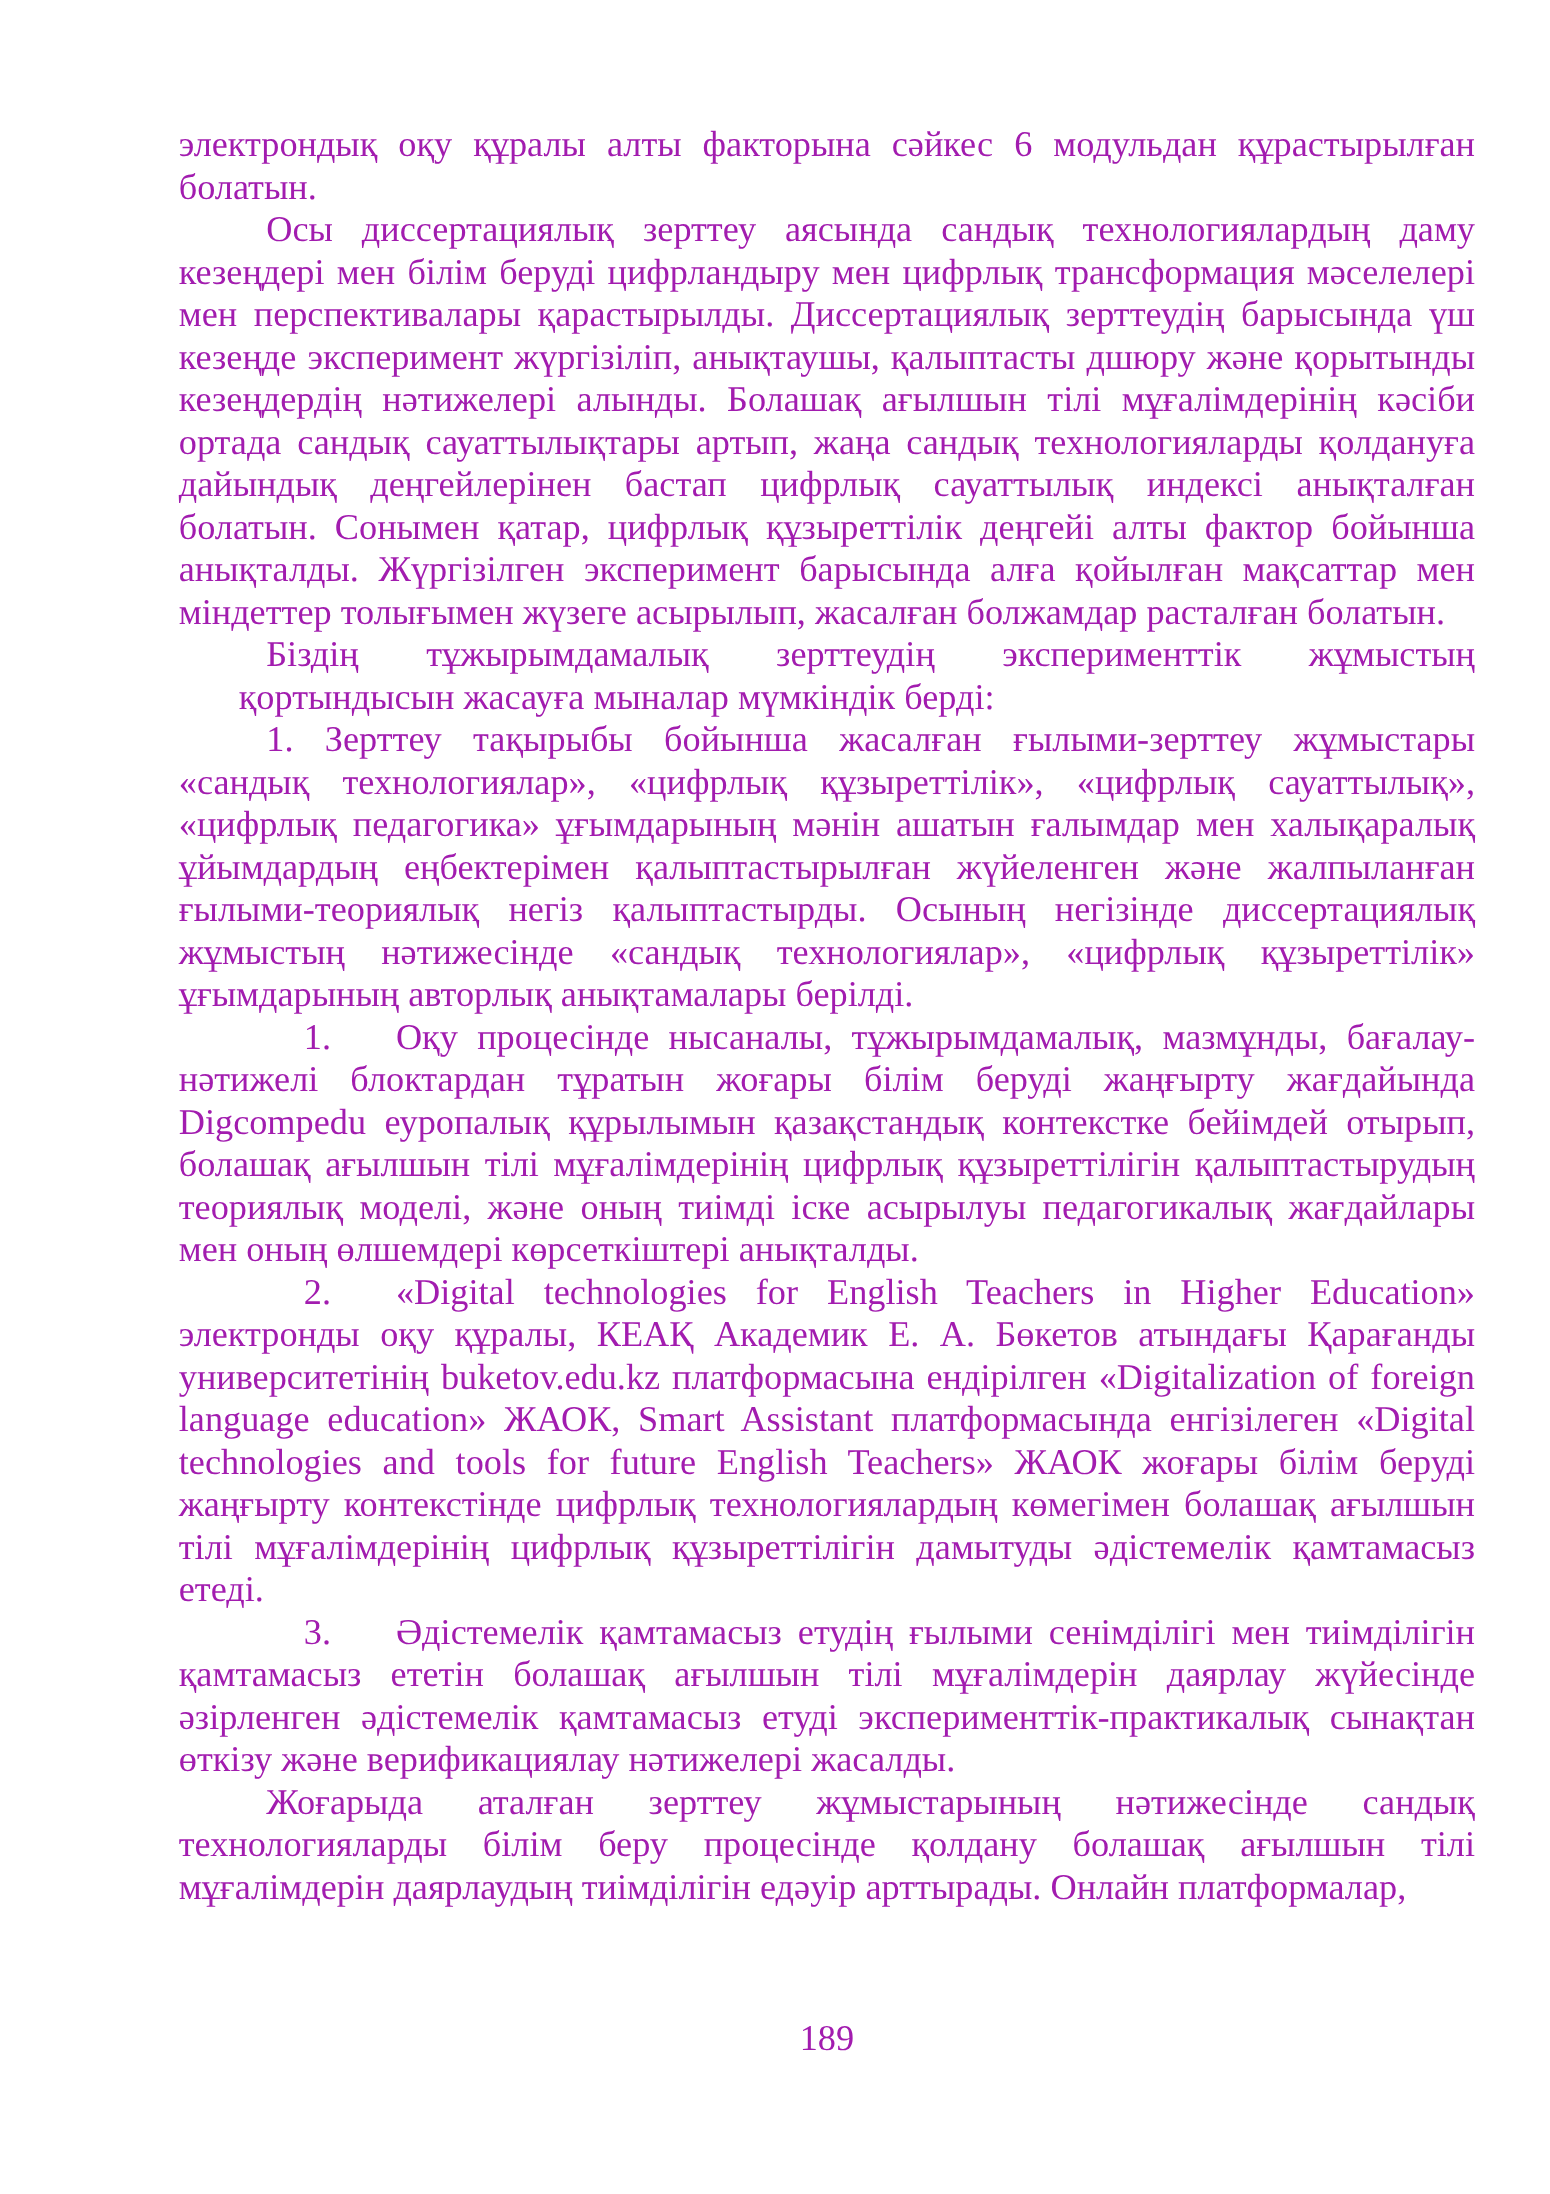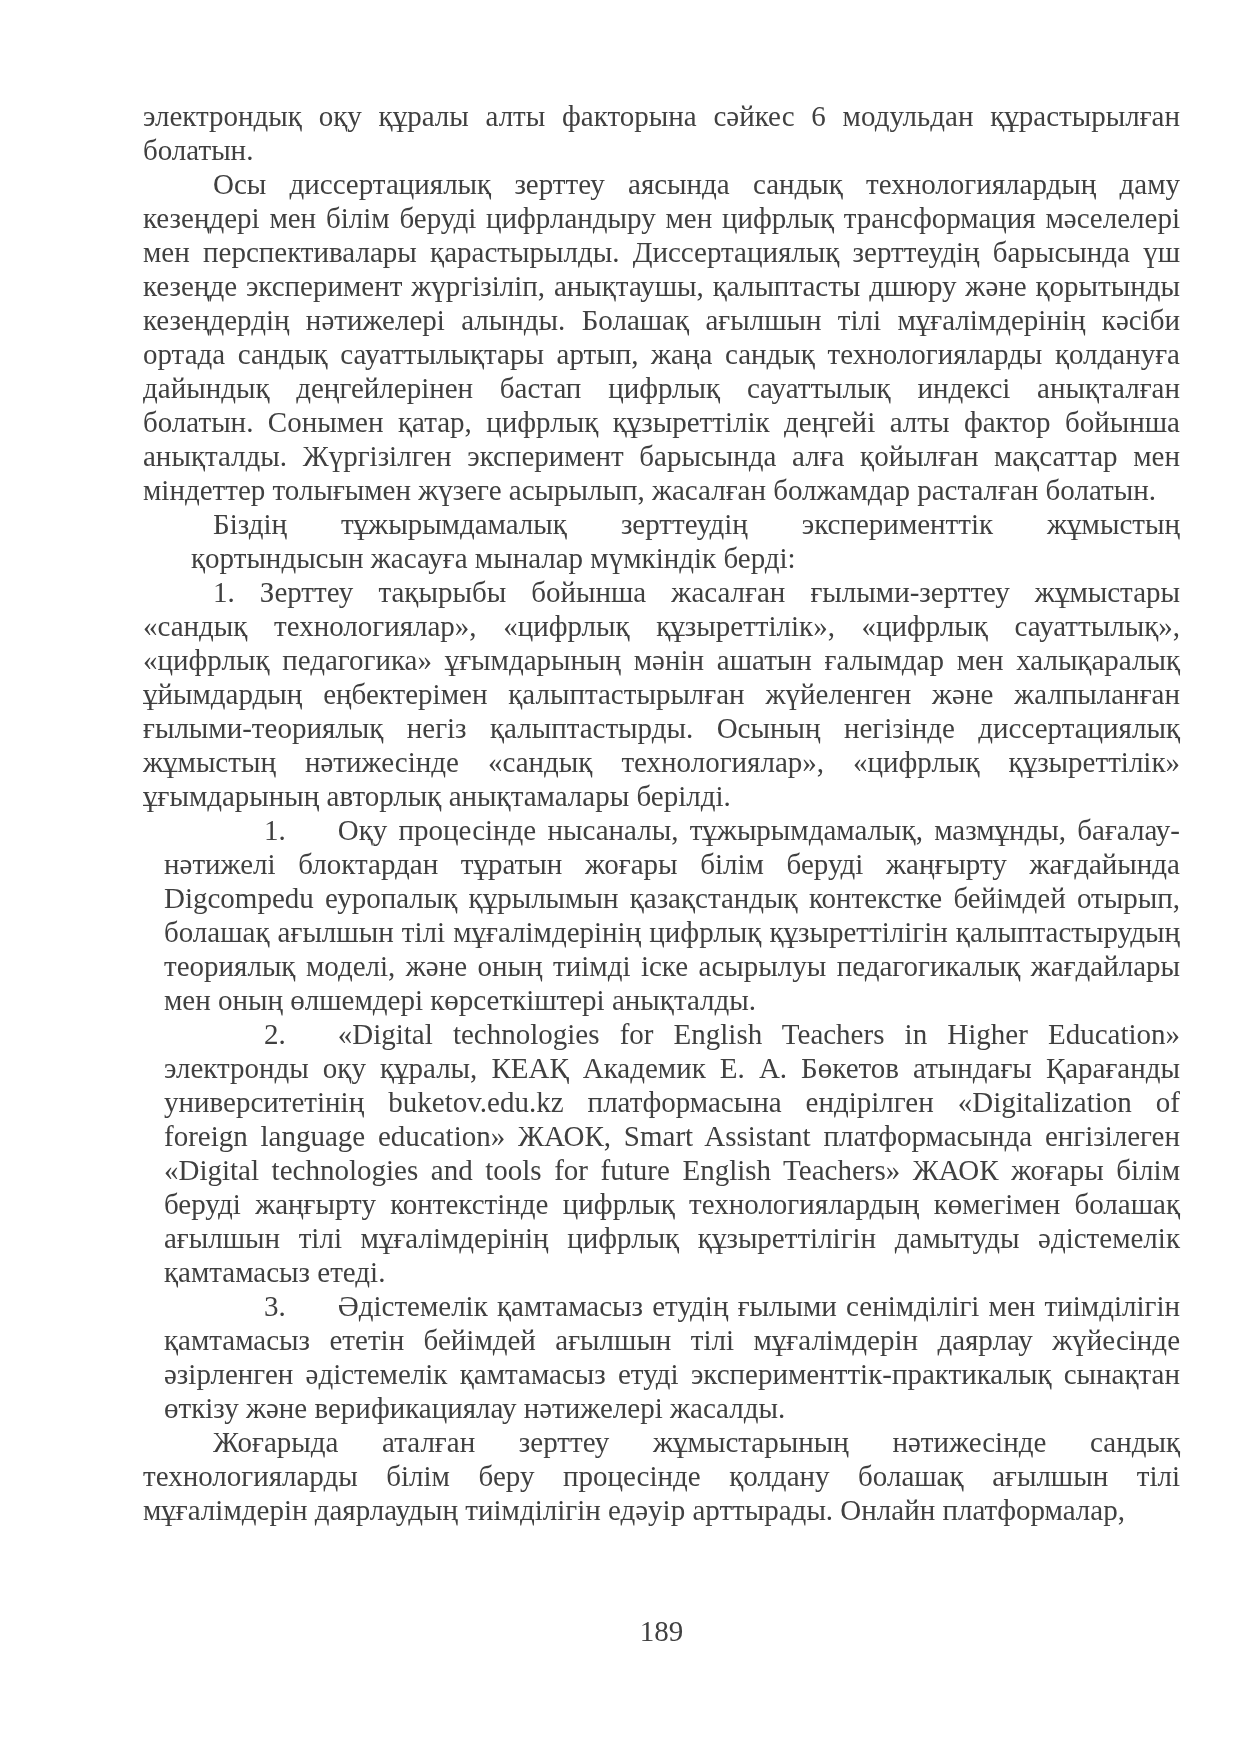--- a/index.html
+++ b/index.html
@@ -7,35 +7,35 @@
     padding: 0;
     background: #ffffff;
   }
   .page {
     position: relative;
     width: 1240px;
     height: 1755px;
     background: #ffffff;
     overflow: hidden;
     font-family: "Liberation Serif", "DejaVu Serif", serif;
-    color: #404040;
+    color: #a21caf;
   }
   .text-block {
     position: absolute;
     left: 143px;
     top: 99px;
     width: 1037px;
     font-size: 29px;
     line-height: 34px;
     text-align: justify;
     letter-spacing: 0px;
   }
   .para { text-align: justify; margin: 0; padding: 0; }
   .para.indent { text-indent: 70px; }
-  .para.numbered { text-indent: 100px; margin-left: 21px; }
+  .para.numbered { text-indent: 100px; }
   .para .num { display: inline; }
   .para .tab { display: inline-block; width: 52px; }
   .split-first {
     text-align: justify;
     -moz-text-align-last: justify;
     text-align-last: justify;
     text-indent: 70px;
   }
   .split-rest { text-align: justify; margin-left: 48px; }
   .page-number {
@@ -53,17 +53,17 @@
 
 <div class="page">
   <div class="text-block">
       <div class="para">электрондық оқу құралы алты факторына сәйкес 6 модульдан құрастырылған болатын.</div>
       <div class="para indent">Осы диссертациялық зерттеу аясында сандық технологиялардың даму кезеңдері мен білім беруді цифрландыру мен цифрлық трансформация мәселелері мен перспективалары қарастырылды. Диссертациялық зерттеудің барысында үш кезеңде эксперимент жүргізіліп, анықтаушы, қалыптасты дшюру және қорытынды кезеңдердің нәтижелері алынды. Болашақ ағылшын тілі мұғалімдерінің кәсіби ортада сандық сауаттылықтары артып, жаңа сандық технологияларды қолдануға дайындық деңгейлерінен бастап цифрлық сауаттылық индексі анықталған болатын. Сонымен қатар, цифрлық құзыреттілік деңгейі алты фактор бойынша анықталды. Жүргізілген эксперимент барысында алға қойылған мақсаттар  мен міндеттер толығымен жүзеге асырылып, жасалған болжамдар расталған болатын.</div>
       <div class="split-first">Біздің тұжырымдамалық зерттеудің эксперименттік жұмыстың</div>
       <div class="split-rest">қортындысын жасауға мыналар  мүмкіндік берді:</div>
       <div class="para indent">1. Зерттеу тақырыбы бойынша жасалған ғылыми-зерттеу жұмыстары «сандық технологиялар», «цифрлық құзыреттілік», «цифрлық сауаттылық», «цифрлық педагогика»  ұғымдарының мәнін ашатын ғалымдар мен халықаралық ұйымдардың еңбектерімен қалыптастырылған жүйеленген және жалпыланған ғылыми-теориялық негіз қалыптастырды. Осының негізінде диссертациялық жұмыстың нәтижесінде «сандық технологиялар», «цифрлық құзыреттілік» ұғымдарының авторлық анықтамалары берілді.</div>
       <div class="para indent numbered"><span class="num">1.</span><span class="tab"></span><span>Оқу процесінде нысаналы, тұжырымдамалық, мазмұнды, бағалау-нәтижелі блоктардан тұратын жоғары білім беруді жаңғырту жағдайында Digcompedu еуропалық құрылымын қазақстандық контекстке бейімдей отырып, болашақ ағылшын тілі мұғалімдерінің цифрлық құзыреттілігін қалыптастырудың теориялық моделі, және оның тиімді іске асырылуы педагогикалық жағдайлары мен оның өлшемдері көрсеткіштері анықталды.</span></div>
       <div class="para indent numbered"><span class="num">2.</span><span class="tab"></span><span>«Digital technologies for English Teachers in Higher Education» электронды оқу құралы, КЕАҚ Академик Е. А. Бөкетов атындағы Қарағанды университетінің buketov.edu.kz платформасына ендірілген «Digitalization of foreign language education» ЖАОК, Smart Assistant платформасында енгізілеген «Digital technologies and tools for future English Teachers» ЖАОК жоғары білім беруді жаңғырту контекстінде цифрлық технологиялардың көмегімен болашақ ағылшын тілі мұғалімдерінің цифрлық құзыреттілігін дамытуды әдістемелік қамтамасыз етеді.</span></div>
-      <div class="para indent numbered"><span class="num">3.</span><span class="tab"></span><span>Әдістемелік қамтамасыз етудің ғылыми сенімділігі мен тиімділігін қамтамасыз ететін бейімдей ағылшын тілі мұғалімдерін даярлау жүйесінде әзірленген әдістемелік қамтамасыз етуді эксперименттік-практикалық сынақтан өткізу және верификациялау нәтижелері жасалды.</span></div>
+      <div class="para indent numbered"><span class="num">3.</span><span class="tab"></span><span>Әдістемелік қамтамасыз етудің ғылыми сенімділігі мен тиімділігін қамтамасыз ететін болашақ ағылшын тілі мұғалімдерін даярлау жүйесінде әзірленген әдістемелік қамтамасыз етуді эксперименттік-практикалық сынақтан өткізу және верификациялау нәтижелері жасалды.</span></div>
       <div class="para indent">Жоғарыда аталған зерттеу жұмыстарының нәтижесінде сандық технологияларды білім беру процесінде қолдану болашақ ағылшын тілі мұғалімдерін даярлаудың тиімділігін едәуір арттырады. Онлайн платформалар,</div>
     </div>
   <div class="page-number">189</div>
 </div>
 
 </body></html>

